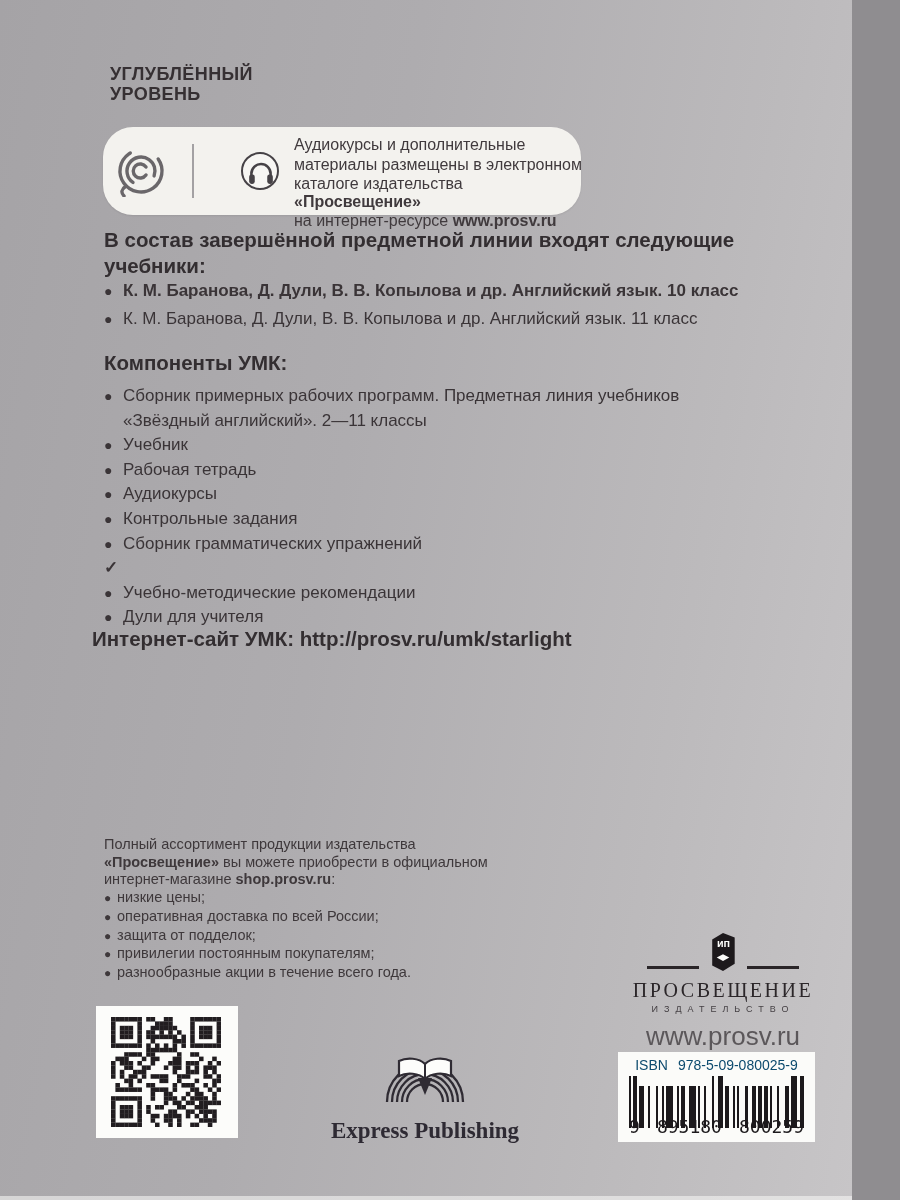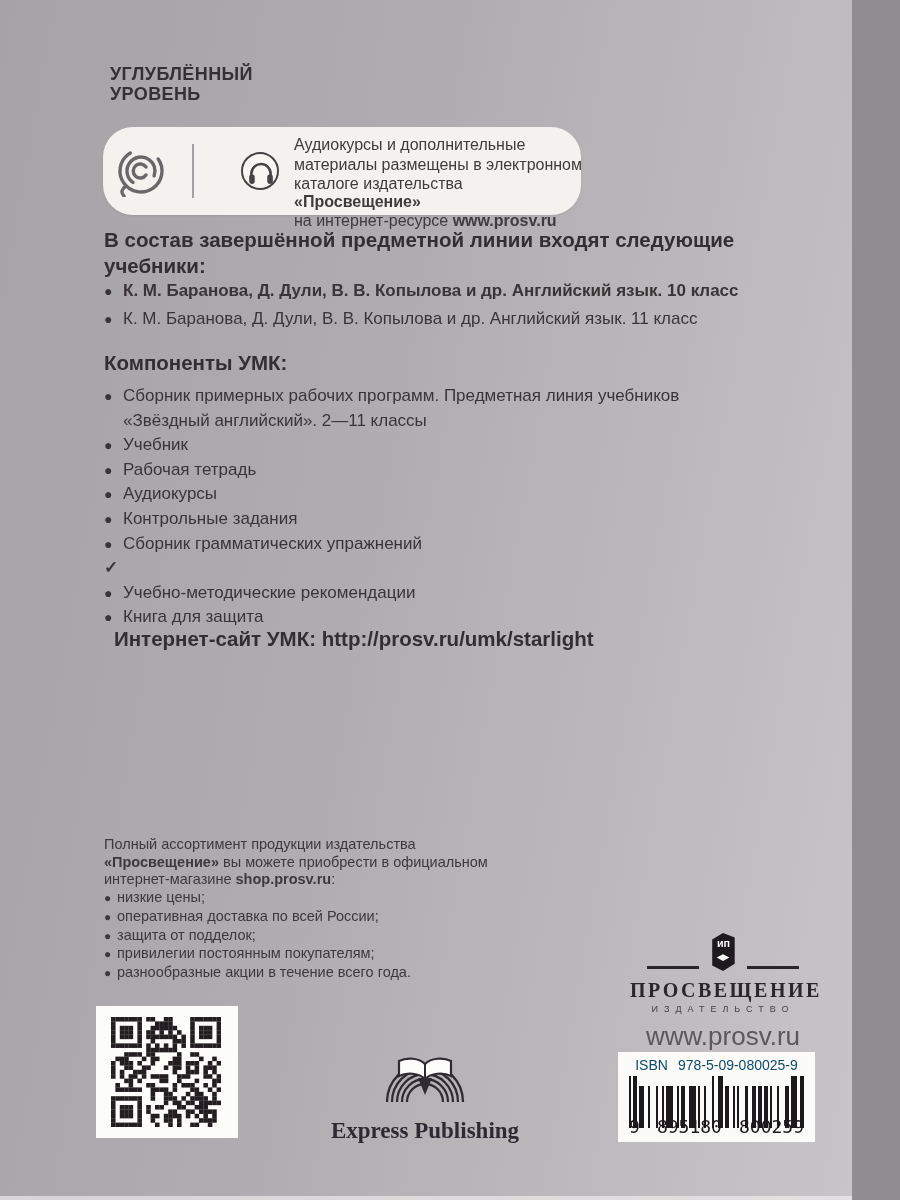--- a/index.html
+++ b/index.html
@@ -30,42 +30,42 @@
                   line-height:26px;color:#332e31;}
   .series-list{left:104px;top:281px;width:740px;font-size:17px;}
   .row{display:flex;align-items:baseline;margin-bottom:8px;line-height:20px;}
   .marker{flex:none;width:19px;font-size:14px;}
 
   
   .umk-heading{left:104px;top:351px;font-size:20.5px;font-weight:bold;color:#332e31;}
   .umk-list{left:104px;top:384px;width:740px;font-size:17px;}
   .umk-list .row{margin:0;line-height:24.6px;}
   .umk-list .marker{font-size:14px;}
-  .umk-site{left:114px;top:627px;font-size:20.5px;font-weight:bold;color:#332e31;}
+  .umk-site{left:92px;top:627px;font-size:20.5px;font-weight:bold;color:#332e31;}
 
   
   .shop{left:104px;top:836px;width:420px;font-size:14.5px;line-height:17.7px;color:#3e383b;}
   .shop .row{margin:0;line-height:17.7px;}
   .shop .marker{width:13px;font-size:12px;}
 
   
   .qr-label{left:96px;top:1006px;width:142px;height:132px;background:#fcfcfa;}
   .qr-label svg{position:absolute;left:15px;top:11px;}
 
   
   .express{left:330px;top:1056px;width:190px;text-align:center;}
   .express-name{margin-top:2px;font-family:"Liberation Serif",serif;font-weight:bold;
                 font-size:23px;color:#2e2a33;}
 
   
   .prosv{left:630px;top:926px;width:186px;text-align:center;}
   .prosv-iconrow{display:flex;align-items:flex-end;justify-content:center;height:50px;}
   .dash{width:52px;height:3.5px;background:#2a2528;margin-bottom:7px;}
   .prosv-iconrow svg{margin:0 6px;}
-  .prosv-name{margin-top:3px;font-family:"Liberation Serif",serif;font-weight:bold;
+  .prosv-name{margin-top:3px;font-family:"Liberation Serif",serif;font-weight:normal;
               font-size:20px;letter-spacing:2.5px;color:#2b2629;}
   .prosv-sub{margin-top:2px;font-size:9px;letter-spacing:6px;color:#454044;}
   .prosv-site{margin-top:7px;font-size:26px;color:#5b575a;}
 
   
   .isbn-label{left:618px;top:1052px;width:197px;height:90px;background:#fbfbf9;}
   .isbn-line{margin-top:5px;text-align:center;font-size:14px;color:#0c4a6e;}
   .isbn-line .num{margin-left:10px;}
   .barcode{position:absolute;left:11px;top:24px;height:42px;font-size:0;white-space:nowrap;}
   .barcode i{display:inline-block;height:42px;}
@@ -152,21 +152,21 @@
     </div>
     <div class="row b">
       <span class="marker" style="font-size:17px">✓</span>
     </div>
     <div class="row">
       <span class="marker">●</span>
       <span>Учебно-методические рекомендации</span>
     </div>
     <div class="row">
       <span class="marker">●</span>
-      <span>Книга для защита</span>
+      <span>Дули для учителя</span>
     </div>
   </div>
 
   <div class="abs umk-site">Интернет-сайт УМК: http://prosv.ru/umk/starlight</div>
 
   <div class="abs shop">
     <div><span>Полный ассортимент продукции издательства</span></div>
     <div><span class="b">«Просвещение»</span><span> вы можете приобрести в официальном</span></div>
     <div><span>интернет-магазине </span><span class="b">shop.prosv.ru</span><span>:</span></div>
     <div class="row">

